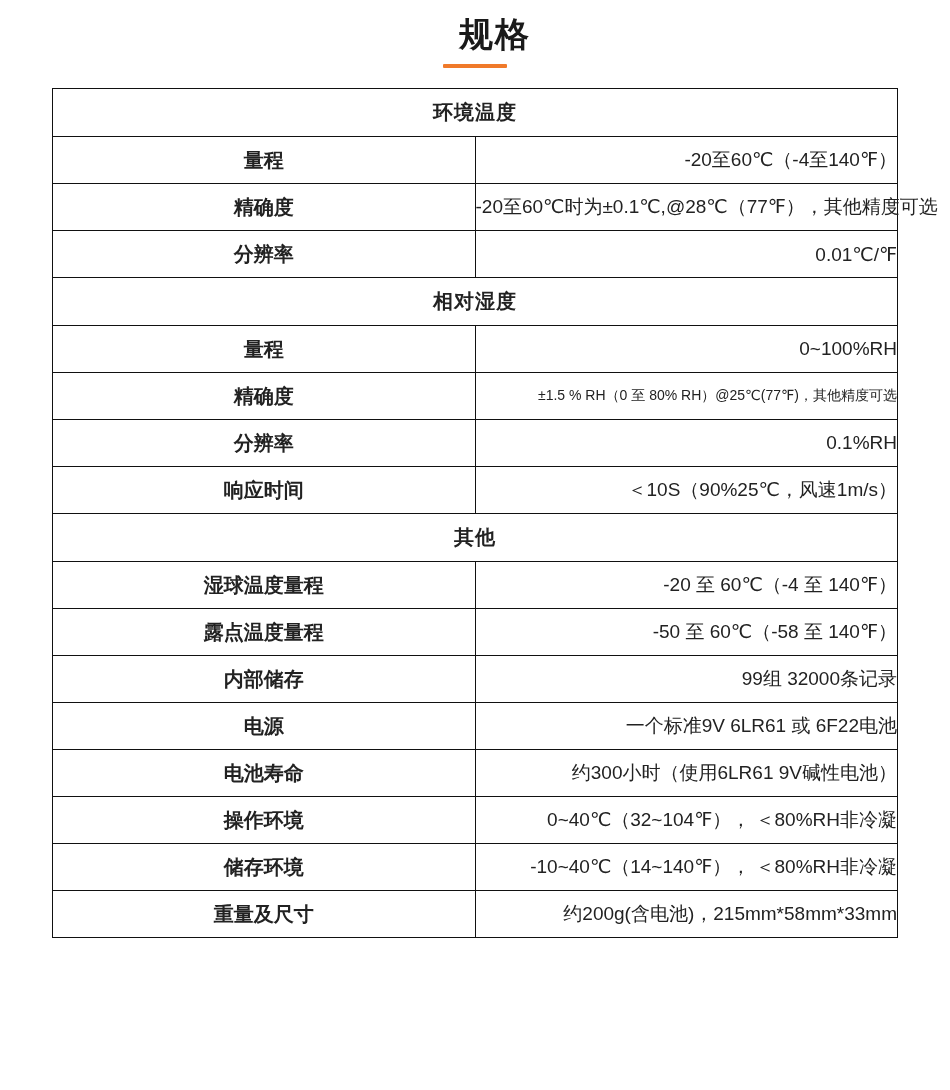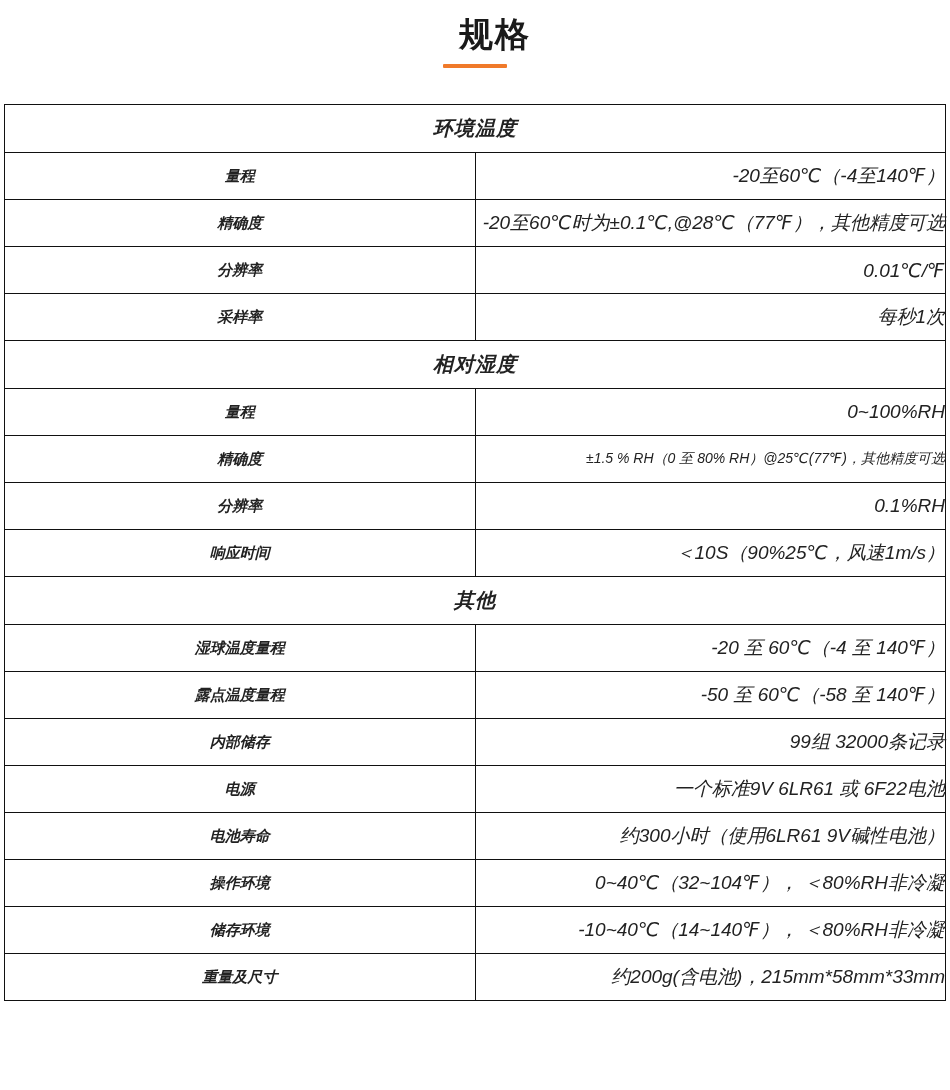--- a/index.html
+++ b/index.html
@@ -34,41 +34,40 @@
   }
   .title-underline {
     width: 64px;
     height: 4px;
     background: #f07a2a;
     margin: 8px auto 0 auto;
     border-radius: 1px;
   }
   table.spec {
     border-collapse: collapse;
-    width: 942px;
-    margin: 30px auto 0 auto;
+    width: 846px;
+    margin: 14px auto 0 auto;
     table-layout: fixed;
-    font-style: italic;
   }
   table.spec td {
     border: 1px solid #111111;
     padding: 0;
     vertical-align: middle;
   }
   td.section {
     text-align: center;
     font-size: 20px;
     font-weight: bold;
     height: 47px;
     letter-spacing: 1px;
   }
   td.label {
     width: 208px;
     text-align: center;
-    font-size: 15px;
+    font-size: 20px;
     font-weight: bold;
     height: 47px;
     padding: 0 4px;
     box-sizing: border-box;
   }
   td.value {
     text-align: right;
     font-size: 19px;
     height: 47px;
     padding-left: 11px;
@@ -101,24 +100,20 @@
         <td class="label">量程</td>
         <td class="value">-20至60℃（-4至140℉）</td>
       </tr>
       <tr>
         <td class="label">精确度</td>
         <td class="value">-20至60℃时为±0.1℃,@28℃（77℉），其他精度可选</td>
       </tr>
       <tr>
         <td class="label">分辨率</td>
         <td class="value">0.01℃/℉</td>
-      </tr>
-      <tr>
-        <td class="label">采样率</td>
-        <td class="value">每秒1次</td>
       </tr>
 
       <tr>
         <td class="section" colspan="2">相对湿度</td>
       </tr>
       <tr>
         <td class="label">量程</td>
         <td class="value">0~100%RH</td>
       </tr>
       <tr>

